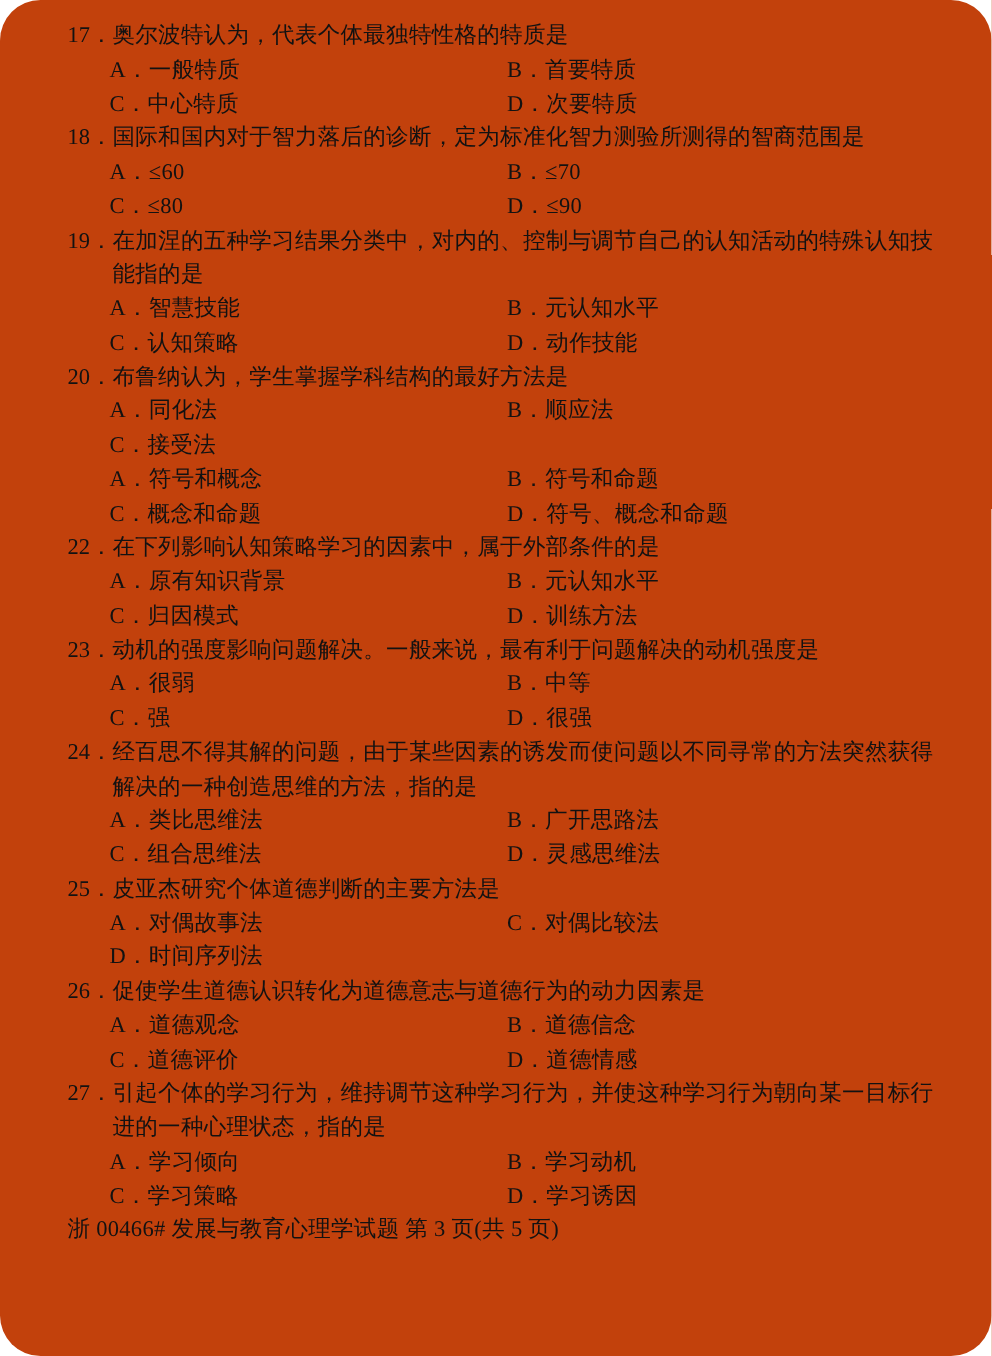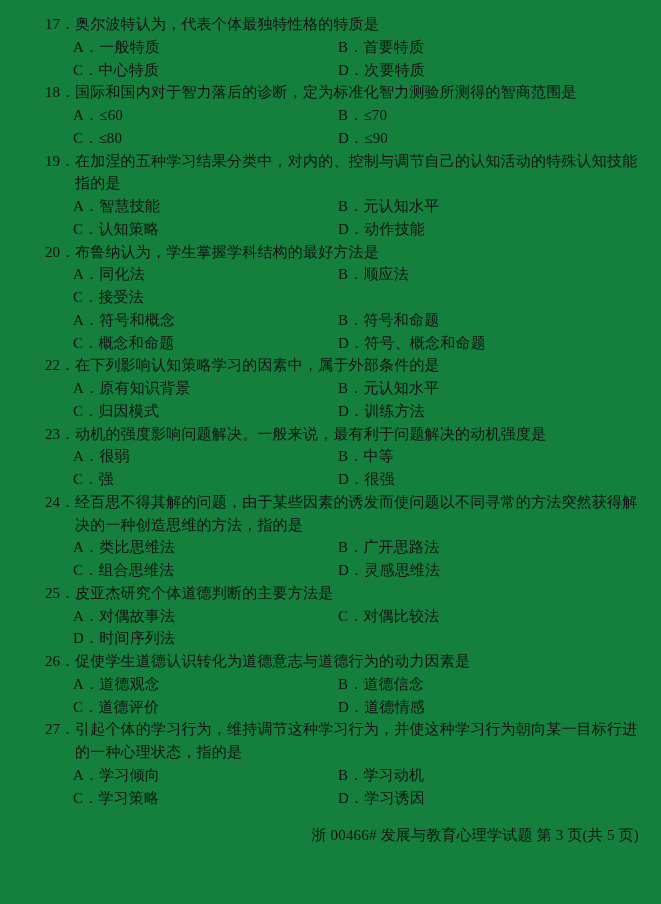--- a/index.html
+++ b/index.html
@@ -6,24 +6,25 @@
   html, body {
     width: 661px;
     height: 904px;
     background: #ffffff;
     font-family: "Liberation Serif", "DejaVu Serif", serif;
     color: #121212;
   }
   .page {
     width: 661px;
     height: 904px;
-    background: #15803d;
-    padding: 13px 22px 0 45px;
+    background: #c2410c;
+    padding: 13px 38px 0 45px;
     overflow: hidden;
     position: relative;
+    border-radius: 27px;
   }
   .questions-list { width: 100%; }
   .question { width: 100%; }
   .stem-row {
     display: flex;
     align-items: flex-start;
     font-size: 15px;
     line-height: 22.75px;
   }
   .qnum {
@@ -40,22 +41,21 @@
     grid-template-columns: 265px 1fr;
     margin-left: 28px;
     font-size: 15px;
     line-height: 22.75px;
   }
   .option {
     white-space: nowrap;
     letter-spacing: 0.2px;
   }
   .footer {
-    margin-top: 15px;
-    text-align: right;
+    text-align: left;
     font-size: 15px;
     line-height: 22.75px;
     letter-spacing: 0.2px;
   }
 </style>
 </head>
 <body>
 
 <div class="page">
   <div class="questions-list">

